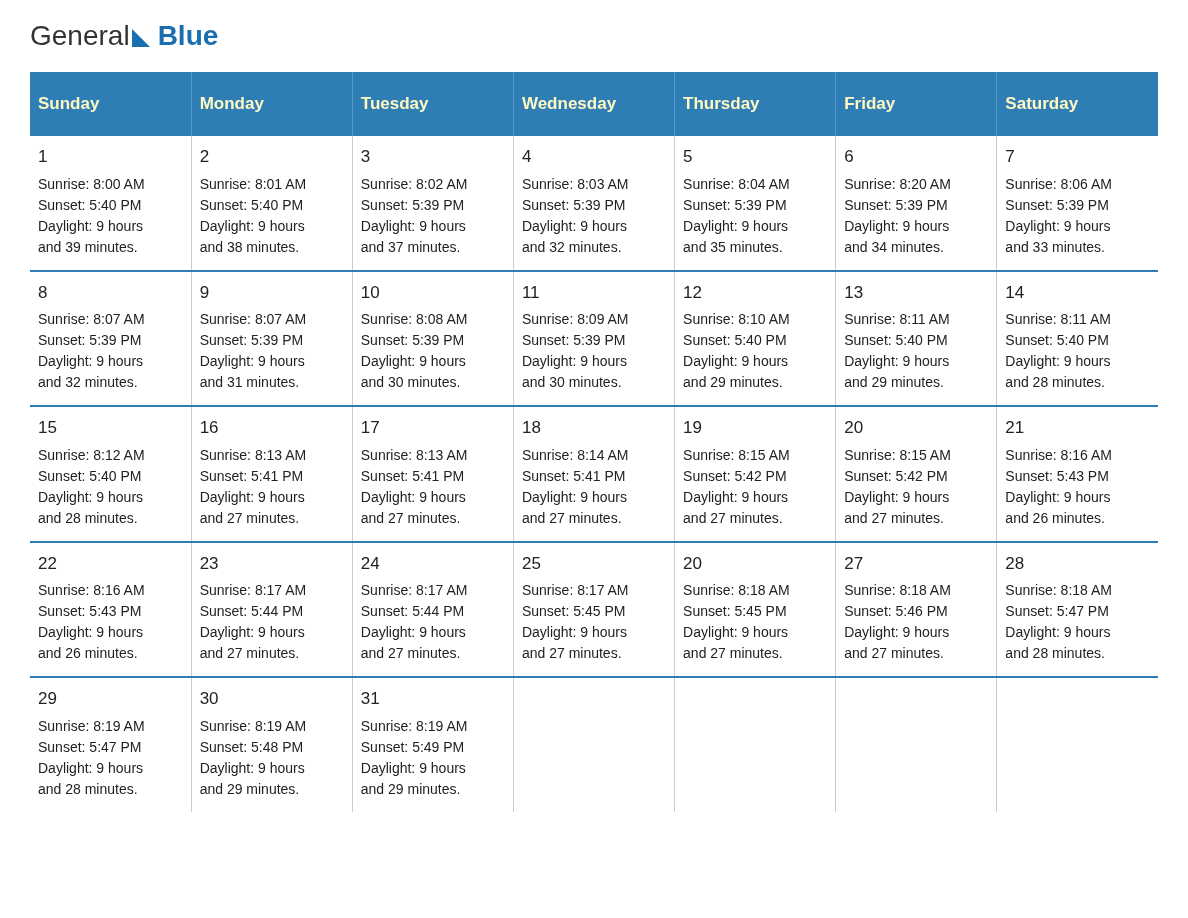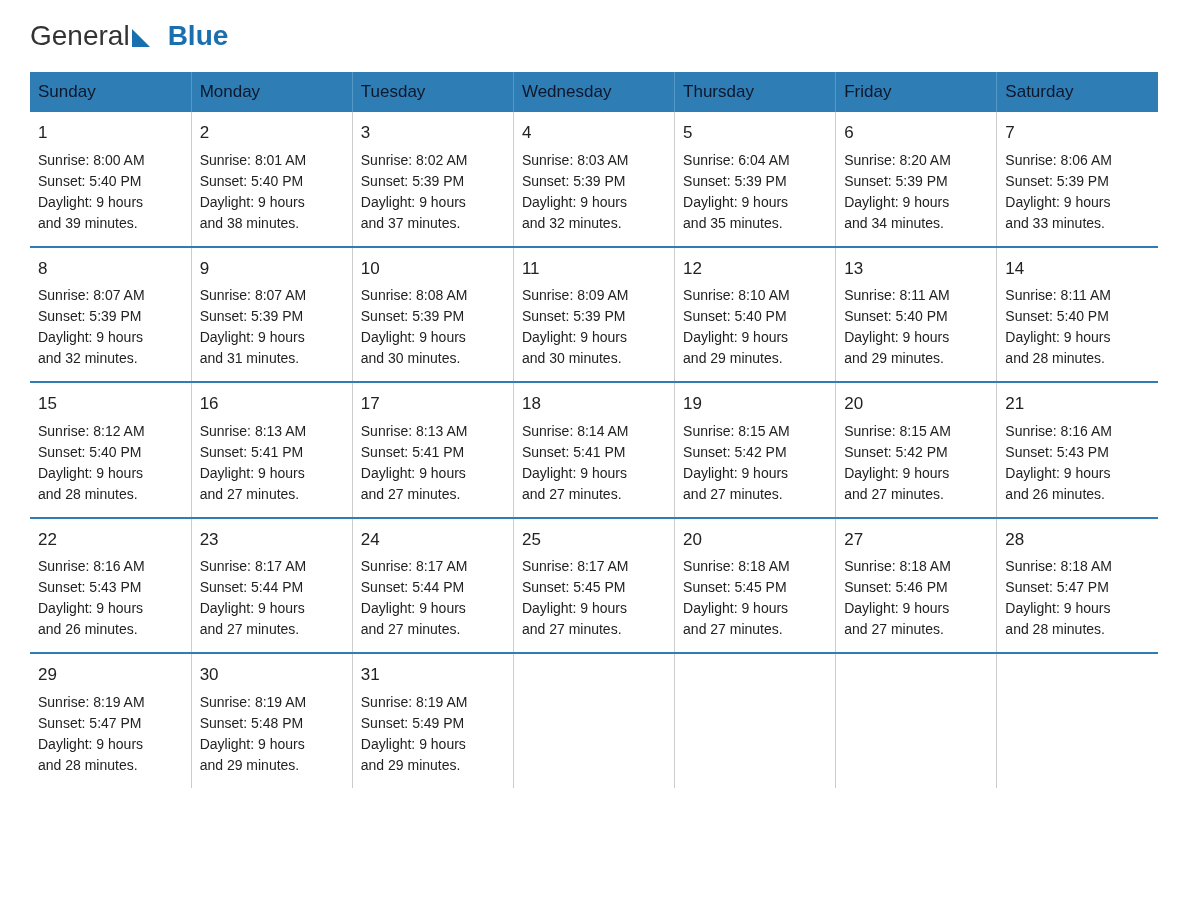--- a/index.html
+++ b/index.html
@@ -33,21 +33,21 @@
       border-top: 18px solid transparent;
       border-bottom: 0px solid transparent;
       display: inline-block;
       margin-left: 2px;
       margin-bottom: -4px;
     }
     .logo-blue-text {
       color: #1a6faf;
       font-size: 28px;
       font-weight: bold;
-      margin-left: 18px;
+      margin-left: 8px;
     }
     .title-block {
       text-align: right;
     }
     .title-block h1 {
       font-size: 52px;
       font-weight: normal;
       color: #222;
       line-height: 1.1;
     }
@@ -56,25 +56,25 @@
       font-weight: normal;
       color: #555;
     }
     table {
       width: 100%;
       border-collapse: collapse;
       table-layout: fixed;
     }
     thead tr th {
       background-color: #2e7db5;
-      color: #0f172a;
-      padding: 10px 8px;
+      color: #fef9c3;
+      padding: 22px 8px;
       text-align: left;
       font-size: 17px;
-      font-weight: normal;
+      font-weight: bold;
       border-right: 1px solid #5599c8;
     }
     thead tr th:last-child {
       border-right: none;
     }
     tbody tr td {
       vertical-align: top;
       padding: 8px 8px 12px 8px;
       border-right: 1px solid #ccc;
       border-bottom: 2px solid #2e7db5;
@@ -125,21 +125,21 @@
         <th>Friday</th>
         <th>Saturday</th>
       </tr>
   </thead>
   <tbody>
   <tr>
         <td><span class="day-number">1</span><span>Sunrise: 8:00 AM</span><br><span>Sunset: 5:40 PM</span><br><span>Daylight: 9 hours</span><br><span>and 39 minutes.</span></td>
         <td><span class="day-number">2</span><span>Sunrise: 8:01 AM</span><br><span>Sunset: 5:40 PM</span><br><span>Daylight: 9 hours</span><br><span>and 38 minutes.</span></td>
         <td><span class="day-number">3</span><span>Sunrise: 8:02 AM</span><br><span>Sunset: 5:39 PM</span><br><span>Daylight: 9 hours</span><br><span>and 37 minutes.</span></td>
         <td><span class="day-number">4</span><span>Sunrise: 8:03 AM</span><br><span>Sunset: 5:39 PM</span><br><span>Daylight: 9 hours</span><br><span>and 32 minutes.</span></td>
-        <td><span class="day-number">5</span><span>Sunrise: 6:04 AM</span><br><span>Sunset: 5:39 PM</span><br><span>Daylight: 9 hours</span><br><span>and 35 minutes.</span></td>
+        <td><span class="day-number">5</span><span>Sunrise: 8:04 AM</span><br><span>Sunset: 5:39 PM</span><br><span>Daylight: 9 hours</span><br><span>and 35 minutes.</span></td>
         <td><span class="day-number">6</span><span>Sunrise: 8:20 AM</span><br><span>Sunset: 5:39 PM</span><br><span>Daylight: 9 hours</span><br><span>and 34 minutes.</span></td>
         <td><span class="day-number">7</span><span>Sunrise: 8:06 AM</span><br><span>Sunset: 5:39 PM</span><br><span>Daylight: 9 hours</span><br><span>and 33 minutes.</span></td>
       </tr>
       <tr>
         <td><span class="day-number">8</span><span>Sunrise: 8:07 AM</span><br><span>Sunset: 5:39 PM</span><br><span>Daylight: 9 hours</span><br><span>and 32 minutes.</span></td>
         <td><span class="day-number">9</span><span>Sunrise: 8:07 AM</span><br><span>Sunset: 5:39 PM</span><br><span>Daylight: 9 hours</span><br><span>and 31 minutes.</span></td>
         <td><span class="day-number">10</span><span>Sunrise: 8:08 AM</span><br><span>Sunset: 5:39 PM</span><br><span>Daylight: 9 hours</span><br><span>and 30 minutes.</span></td>
         <td><span class="day-number">11</span><span>Sunrise: 8:09 AM</span><br><span>Sunset: 5:39 PM</span><br><span>Daylight: 9 hours</span><br><span>and 30 minutes.</span></td>
         <td><span class="day-number">12</span><span>Sunrise: 8:10 AM</span><br><span>Sunset: 5:40 PM</span><br><span>Daylight: 9 hours</span><br><span>and 29 minutes.</span></td>
         <td><span class="day-number">13</span><span>Sunrise: 8:11 AM</span><br><span>Sunset: 5:40 PM</span><br><span>Daylight: 9 hours</span><br><span>and 29 minutes.</span></td>

